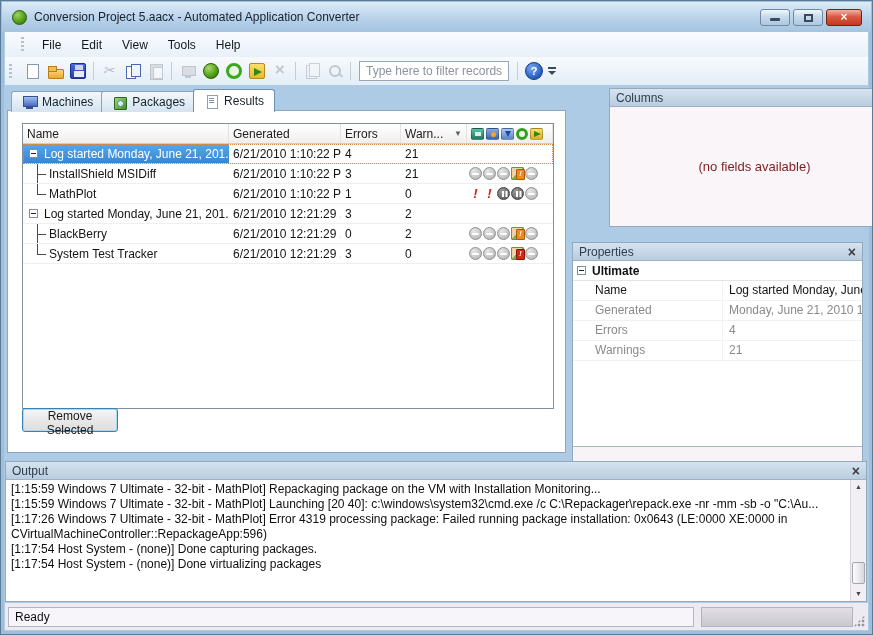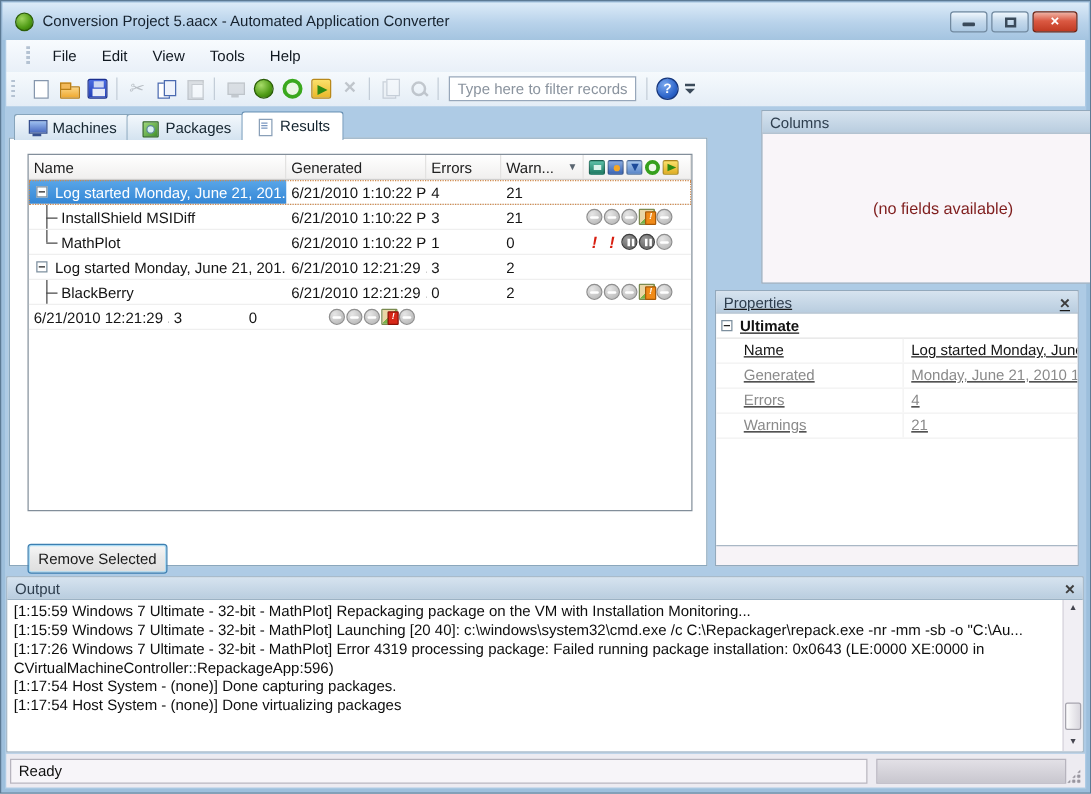--- a/index.html
+++ b/index.html
@@ -110,32 +110,32 @@
   .ri.minus{border-radius:50%;background:radial-gradient(circle at 35% 30%,#e6e6e6,#b0b0b0);border:1px solid #8f8f8f;}
   .ri.minus::after{content:"";position:absolute;left:2px;right:2px;top:4.5px;height:2px;background:#fff;border-radius:1px;}
   .ri.errx::after{content:"!";position:absolute;left:0;right:0;top:-1px;text-align:center;color:#d81e10;font-weight:bold;font-size:13px;}
   .ri.pause{border-radius:50%;background:radial-gradient(circle at 35% 30%,#9a9a9a,#565656);border:1px solid #3e3e3e;}
   .ri.pause::after{content:"";position:absolute;left:3.5px;top:3px;width:2px;height:6px;background:#fff;box-shadow:3.5px 0 0 #fff;}
   .ri.pkg{background:linear-gradient(135deg,#e9d6a6 0 48%,#79b34a 48%);border:1px solid #7a8a50;border-radius:1px;}
   .ri.pkg::after{content:"!";position:absolute;right:-2px;bottom:-1px;width:7px;height:9px;background:#f08a18;border:1px solid #a85a08;border-radius:1px;color:#fff;font-size:7px;font-weight:bold;line-height:8px;text-align:center;}
   .ri.pkg.err::after{background:#d82818;border-color:#8a1208;}
   .tfill{flex:1;background:#fff;}
 
-  .remove-btn{position:absolute;left:14px;top:324px;width:112px;height:24px;
+  .remove-btn{position:absolute;left:14px;top:297px;width:96px;height:24px;
     background:linear-gradient(#f7f7f7,#e9e9e9 45%,#dedede);border:1px solid #3c7fb1;border-radius:3px;
     box-shadow:0 0 0 1px #a9d9f2 inset;font:12px "Liberation Sans",sans-serif;color:#1a1a1a;}
 
   
   .panel{position:absolute;border:1px solid #93a9bc;display:flex;flex-direction:column;background:#f9f5f9;}
   .phead{height:18px;flex:none;background:linear-gradient(#d6e3ef,#b9cddf);border-bottom:1px solid #9cb2c4;
     display:flex;align-items:center;padding:0 6px;color:#2e3e4e;}
   .pclose{margin-left:auto;color:#3e3e3e;font-size:14px;line-height:12px;font-weight:bold;}
   .columns-panel{left:571px;top:87px;width:291px;height:139px;margin-left:37px;}
   .cols-body{flex:1;display:flex;align-items:center;justify-content:center;color:#7f1d1d;font-size:13px;}
-  .props-panel{left:571px;top:231px;width:291px;height:221px;text-decoration:underline;}
+  .props-panel{left:571px;top:241px;width:291px;height:221px;}
   .props-body{flex:1;background:#fff;position:relative;overflow:hidden;}
   .pgroup{height:20px;display:flex;align-items:center;border-bottom:1px solid #e4e4e4;font-weight:bold;color:#111;}
   .pgroup .exp{margin:0 6px 0 4px;}
   .prow{height:20px;display:flex;border-bottom:1px solid #f1f1f1;}
   .plabel{width:150px;flex:none;padding:2px 4px 0 22px;color:#8a8a8a;border-right:1px solid #f1f1f1;overflow:hidden;white-space:nowrap;}
   .pval{flex:1;padding:2px 6px 0;color:#8a8a8a;overflow:hidden;white-space:nowrap;}
   .prow.first .plabel,.prow.first .pval{color:#141414;}
   .props-bottom{height:16px;flex:none;background:#f7f3f7;border-top:1px solid #a9b7c5;}
 
   
@@ -345,20 +345,24 @@
         <div class="td w-stat">
           <i class="ri minus"></i>
           <i class="ri minus"></i>
           <i class="ri minus"></i>
           <i class="ri pkg"></i>
           <i class="ri minus"></i>
         </div>
       </div>
 
       <div class="trow">
+        <div class="td w-name">
+            <span class="tree end"></span>
+            <span>System Test Tracker</span>
+          </div>
         <div class="td w-gen">6/21/2010 12:21:29 ...</div>
         <div class="td w-err">3</div>
         <div class="td w-warn">0</div>
         <div class="td w-stat">
           <i class="ri minus"></i>
           <i class="ri minus"></i>
           <i class="ri minus"></i>
           <i class="ri pkg err"></i>
           <i class="ri minus"></i>
         </div>

